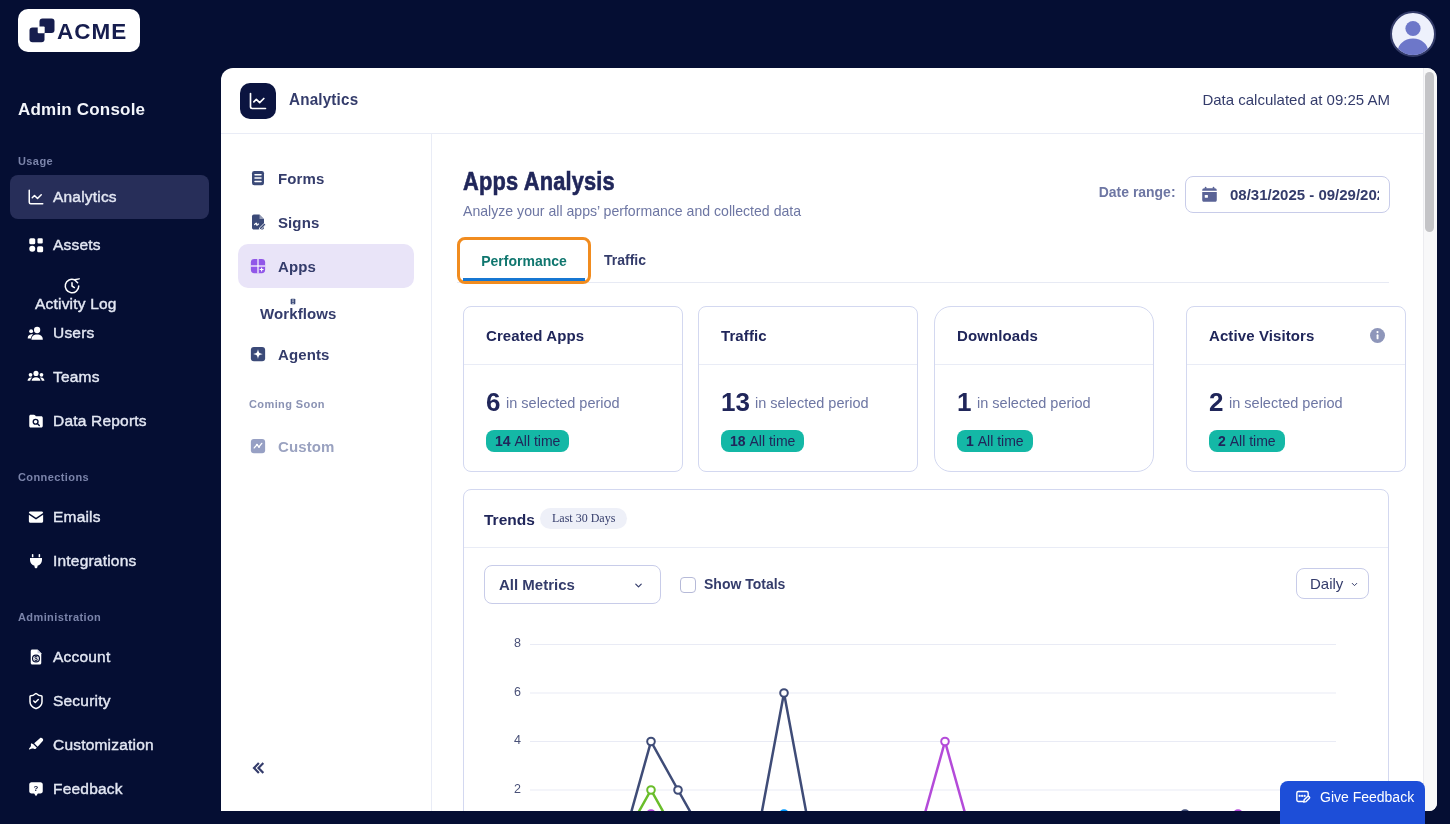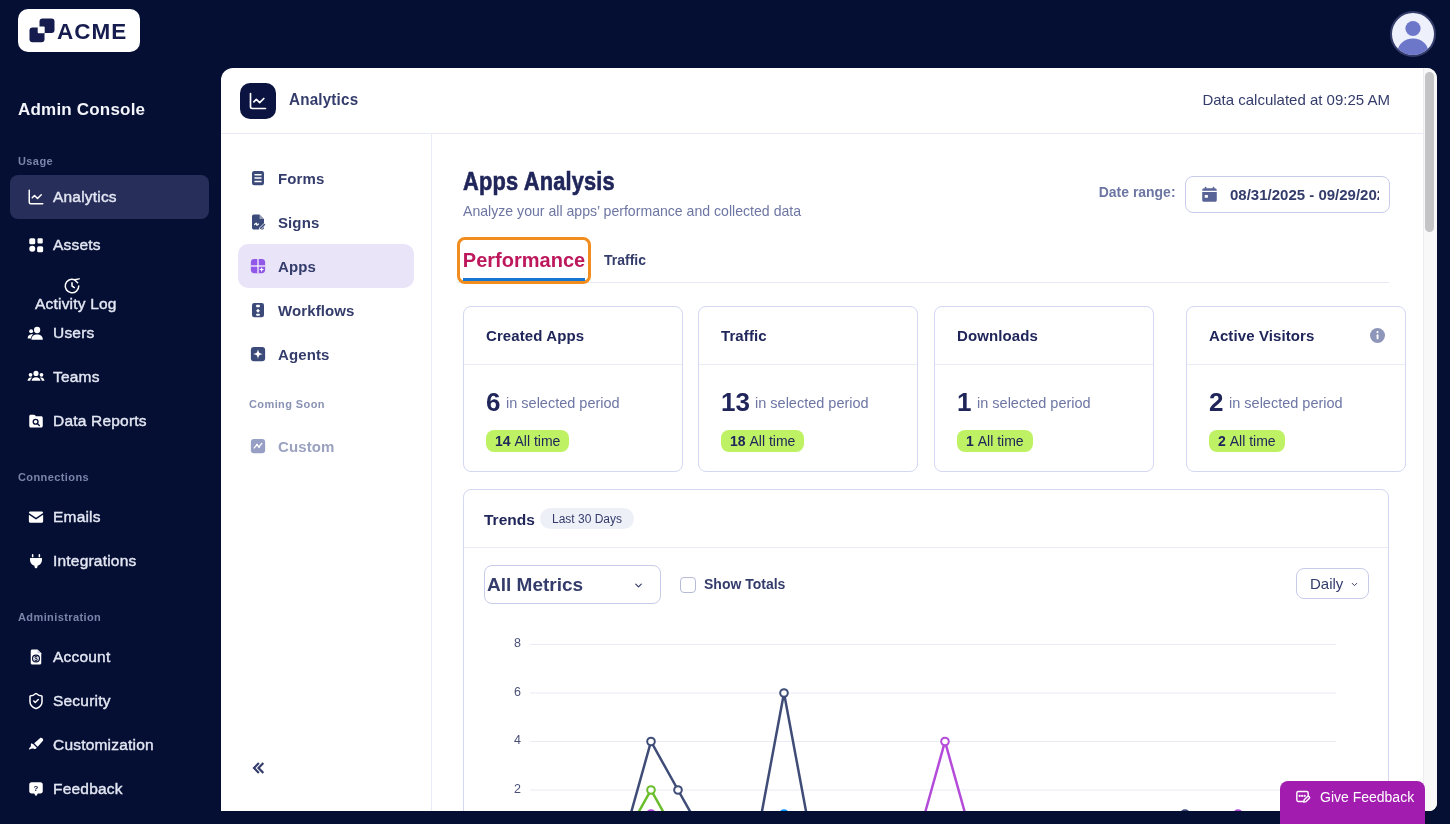--- a/index.html
+++ b/index.html
@@ -18,21 +18,21 @@
 
   .nav2-item { position:absolute; left:28px; height:24px; display:flex; align-items:center; color:#343c6b; font-size:15px; font-weight:bold; }
   .nav2-item svg { width:18px; height:18px; }
   .nav2-item span { margin-left:11px; letter-spacing:0.1px; }
 
   .stat-card { position:absolute; top:238px; width:220px; height:166px; background:#fff; border:1px solid #d3d8f0; border-radius:8px; }
   .stat-card h3 { position:absolute; left:22px; top:20px; font-size:15px; color:#20265a; letter-spacing:0.1px;}
   .stat-card .div { position:absolute; left:0; right:0; top:57px; height:1px; background:#e9ecf6; }
   .stat-card .num { position:absolute; left:22px; top:80px; font-size:26px; font-weight:bold; color:#20265a; }
   .stat-card .per { position:absolute; top:88px; font-size:14.5px; color:#6d76a3; }
-  .stat-card .badge { position:absolute; left:22px; top:123px; height:22px; background:#bef264; border-radius:8px; display:flex; align-items:center; padding:0 9px; font-size:14px; color:#20265a; }
+  .stat-card .badge { position:absolute; left:22px; top:123px; height:22px; background:#14b8a6; border-radius:8px; display:flex; align-items:center; padding:0 9px; font-size:14px; color:#20265a; }
   .sel { border:1px solid #c8cce9; border-radius:8px; background:#fff; display:flex; align-items:center; }
 </style>
 </head>
 <body>
 
 <div class="abs" style="left:18px; top:9px; width:122px; height:43px; background:#fff; border-radius:10px;">
   <svg class="abs" style="left:11px; top:9px;" width="26" height="25" viewBox="0 0 26 25">
     <rect x="10.5" y="0.5" width="15" height="14.6" rx="3" fill="#161d4e"></rect>
     <rect x="0.5" y="9.6" width="15" height="14.6" rx="3" fill="#161d4e"></rect>
     <rect x="8.7" y="8.4" width="7" height="6.8" rx="1" fill="#fff"></rect>
@@ -203,21 +203,21 @@
           <path d="M12 2.5v19"></path>
           <path d="M2.5 12h19"></path>
         </g>
         <g stroke="#fff" stroke-width="1.5" stroke-linecap="round">
           <path d="M16.8 14.6v4"></path>
           <path d="M14.8 16.6h4"></path>
         </g>
       </svg>
   <span>Apps</span>
 </div>
-<div class="nav2-item" style="top:230px;">
+<div class="nav2-item" style="top:230px;flex-direction:column;">
   <svg viewBox="0 0 24 24" fill="#3b4a78">
         <rect x="4" y="2.5" width="16" height="19" rx="3"></rect>
         <g fill="#fff">
           <rect x="9.5" y="5" width="5" height="3.4" rx="1"></rect>
           <path d="M12 10.2 14.6 12.9 12 15.6 9.4 12.9z"></path>
           <rect x="9.5" y="17" width="5" height="2.6" rx="1"></rect>
         </g>
       </svg>
   <span>Workflows</span>
 </div>
@@ -253,40 +253,40 @@
         <path d="M17 2.2c.7 0 1.2.5 1.2 1.2v1.2H16V3.4c0-.7.4-1.2 1-1.2z"></path>
         <path d="M2.8 8.8h18.4v10c0 1.4-1.1 2.5-2.5 2.5H5.3c-1.4 0-2.5-1.1-2.5-2.5v-10z"></path>
         <path d="M5.3 4.2h13.4c1.4 0 2.5 1.1 2.5 2.5v.7H2.8v-.7c0-1.4 1.1-2.5 2.5-2.5z"></path>
         <rect x="6" y="12.6" width="4" height="3.6" rx="0.8" fill="#fff"></rect>
       </svg>
   <div style="margin-left:11px; font-size:15px; font-weight:bold; color:#343c6b; white-space:nowrap; overflow:hidden; width:149px;">08/31/2025 - 09/29/2025</div>
 </div>
 
 <div class="abs" style="left:236px; top:214px; width:932px; height:1px; background:#e7eaf4;"></div>
 <div class="abs" style="left:236px; top:169px; width:134px; height:47px; border:3px solid #f18c1f; border-radius:8px; background:#fff;">
-  <div style="position:absolute; left:0; right:0; top:0; bottom:0; display:flex; align-items:center; justify-content:center; font-size:20px; font-weight:bold; color:#be185d;border-radius:9px;">Performance</div>
+  <div style="position:absolute; left:0; right:0; top:0; bottom:0; display:flex; align-items:center; justify-content:center; font-size:14px; font-weight:bold; color:#0f766e;border-radius:9px;">Performance</div>
   <div style="position:absolute; left:3px; right:3px; bottom:0; height:3px; background:#1677d2;"></div>
 </div>
 <div class="abs" style="left:364px; top:169px; width:80px; height:46px; display:flex; align-items:center; justify-content:center; font-size:14px; font-weight:bold; color:#343c6b;">Traffic</div>
 
 <div class="stat-card" style="left:242px;">
   <h3>Created Apps</h3>
       <div class="div"></div>
   <div class="num">6</div>
       <div class="per" style="left:42px;">in selected period</div>
   <div class="badge"><b>14</b>&nbsp;All time</div>
 </div>
 <div class="stat-card" style="left:477px;">
   <h3>Traffic</h3>
       <div class="div"></div>
   <div class="num">13</div>
       <div class="per" style="left:56px;">in selected period</div>
   <div class="badge"><b>18</b>&nbsp;All time</div>
 </div>
-<div class="stat-card" style="left:713px;">
+<div class="stat-card" style="left:713px;border-radius:17px;">
   <h3>Downloads</h3>
       <div class="div"></div>
   <div class="num">1</div>
       <div class="per" style="left:42px;">in selected period</div>
   <div class="badge"><b>1</b>&nbsp;All time</div>
 </div>
 <div class="stat-card" style="left:948px;margin-left:17px;">
   <h3>Active Visitors</h3>
       <div class="div"></div>
   <svg style="position:absolute; right:20px; top:21px;" width="15" height="15" viewBox="0 0 15 15">
@@ -294,25 +294,25 @@
         <rect x="6.6" y="6.3" width="1.9" height="5" rx="0.9" fill="#fff"></rect>
         <circle cx="7.5" cy="4.1" r="1.1" fill="#fff"></circle>
       </svg>
   <div class="num">2</div>
       <div class="per" style="left:42px;">in selected period</div>
   <div class="badge"><b>2</b>&nbsp;All time</div>
 </div>
 
 <div class="abs" style="left:242px; top:421px; width:926px; height:400px; border:1px solid #d3d8f0; border-radius:8px;"></div>
 <div class="abs" style="left:263px; top:443px; font-size:15.5px; font-weight:bold; color:#20265a;">Trends</div>
-<div class="abs" style="left:319px; top:440px; height:21px; background:#eef0f8; border-radius:11px; display:flex; align-items:center; padding:0 12px; font-size:12px; color:#343c6b;">Last 30 Days</div>
+<div class="abs" style="left:319px; top:440px; height:21px; background:#eef0f8; border-radius:11px; display:flex; align-items:center; padding:0 12px; font-size:12px; color:#343c6b;font-family:Liberation Serif, serif;">Last 30 Days</div>
 <div class="abs" style="left:243px; top:479px; width:924px; height:1px; background:#e9ecf6;"></div>
 
 <div class="sel abs" style="left:263px; top:497px; width:177px; height:39px;">
-  <div style="margin-left:2px; font-size:19px; font-weight:bold; color:#343c6b;">All Metrics</div>
+  <div style="margin-left:14px; font-size:15px; font-weight:bold; color:#343c6b;">All Metrics</div>
   <svg style="position:absolute; right:16px; top:14px;" width="11" height="11" viewBox="0 0 24 24" fill="none" stroke="#343c6b" stroke-width="2.6" stroke-linecap="round" stroke-linejoin="round">
         <path d="m6 9 6 6 6-6"></path>
       </svg>
 </div>
 <div class="abs" style="left:459px; top:509px; width:16px; height:16px; border:1.5px solid #b6bad8; border-radius:4px; background:#fff;"></div>
 <div class="abs" style="left:483px; top:508px; font-size:14px; font-weight:bold; color:#343c6b;">Show Totals</div>
 <div class="sel abs" style="left:1075px; top:500px; width:73px; height:31px;">
   <div style="margin-left:13px; font-size:15px; color:#343c6b;">Daily</div>
   <svg style="position:absolute; right:9px; top:11px;" width="9" height="9" viewBox="0 0 24 24" fill="none" stroke="#343c6b" stroke-width="2.6" stroke-linecap="round" stroke-linejoin="round">
         <path d="m6 9 6 6 6-6"></path>
@@ -350,21 +350,21 @@
   <circle cx="430" cy="673.5" r="3.8" fill="#fff" stroke="#3f4c77" stroke-width="2"></circle>
   <circle cx="457" cy="722" r="3.8" fill="#fff" stroke="#3f4c77" stroke-width="2"></circle>
   <circle cx="563" cy="625" r="3.8" fill="#fff" stroke="#3f4c77" stroke-width="2"></circle>
   <circle cx="964" cy="746" r="3.8" fill="#fff" stroke="#3f4c77" stroke-width="2"></circle>
 </svg>
 
 <div class="abs" style="left:1202px; top:0; width:14px; height:743px; background:#f8f8f9; border-left:1px solid #ececf0;"></div>
 <div class="abs" style="left:1204px; top:4px; width:9px; height:160px; background:#c4c4c7; border-radius:5px;"></div>
 </div>
 
-<div class="abs" style="left:1280px; top:781px; width:145px; height:43px; background:#a21caf; border-radius:8px 8px 0 0; display:flex; align-items:center;">
+<div class="abs" style="left:1280px; top:781px; width:145px; height:43px; background:#1d4ed8; border-radius:8px 8px 0 0; display:flex; align-items:center;">
   <svg style="margin-left:14px; margin-bottom:12px;" width="17" height="17" viewBox="0 0 24 24" fill="none" stroke="#fff" stroke-width="2" stroke-linecap="round" stroke-linejoin="round">
     <path d="M13.5 19H6a2 2 0 0 1-2-2V7a2 2 0 0 1 2-2h12a2 2 0 0 1 2 2v4.5"></path>
     <circle cx="8" cy="11.2" r="0.6" fill="#fff"></circle>
       <circle cx="11.5" cy="11.2" r="0.6" fill="#fff"></circle>
       <circle cx="15" cy="11.2" r="0.6" fill="#fff"></circle>
     <path d="M21.4 14.9a1.9 1.9 0 0 0-2.7-2.7l-4.3 4.3-.6 3.3 3.3-.6z"></path>
   </svg>
   <div style="margin-left:9px; margin-bottom:12px; color:#fff; font-size:14px;">Give Feedback</div>
 </div>
 

